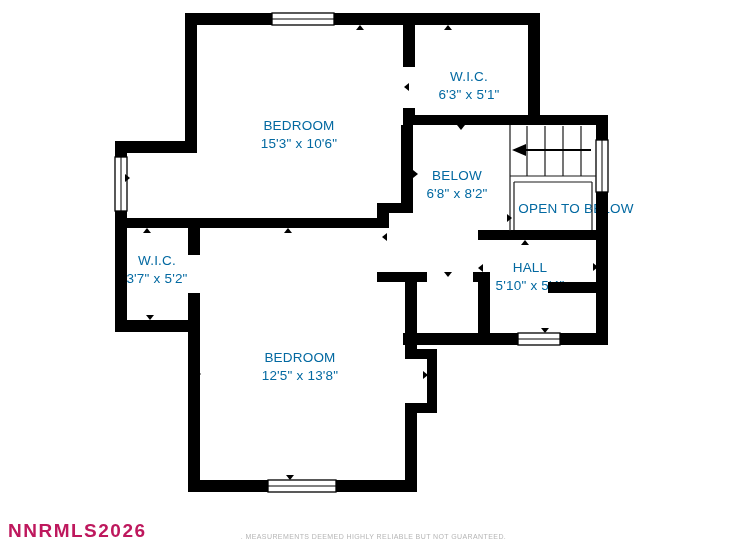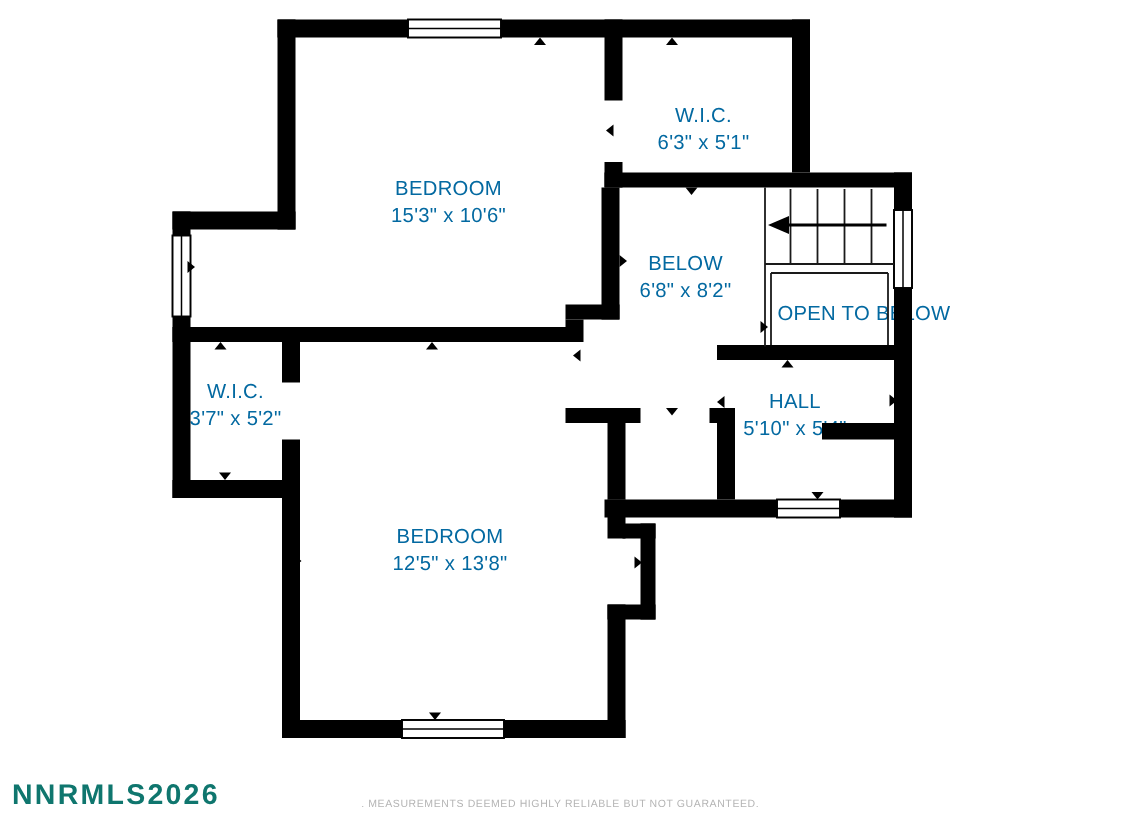--- a/index.html
+++ b/index.html
@@ -16,21 +16,21 @@
   }
   #plan-svg{position:absolute;left:0;top:0;z-index:2;pointer-events:none;}
   .wall{fill:#000000;}
   .thin{stroke:#1a1a1a;stroke-width:1.2;fill:none;}
   .win{fill:#ffffff;stroke:#000000;stroke-width:1.3;}
   .winline{stroke:#000000;stroke-width:1;}
   .marker{fill:#000000;}
   #footer{position:absolute;inset:0;z-index:3;}
   #watermark{
     position:absolute;left:8px;top:520px;
-    font-size:19px;letter-spacing:1.5px;color:#0f766e;font-weight:bold;
+    font-size:19px;letter-spacing:1.5px;color:#be185d;font-weight:bold;
   }
   #disclaimer{
     position:absolute;left:50%;top:533px;transform:translateX(-50%);
     font-size:7px;letter-spacing:.4px;color:#b5b5b5;white-space:nowrap;
   }
 </style>
 </head>
 <body>
 
 <div id="stage">

